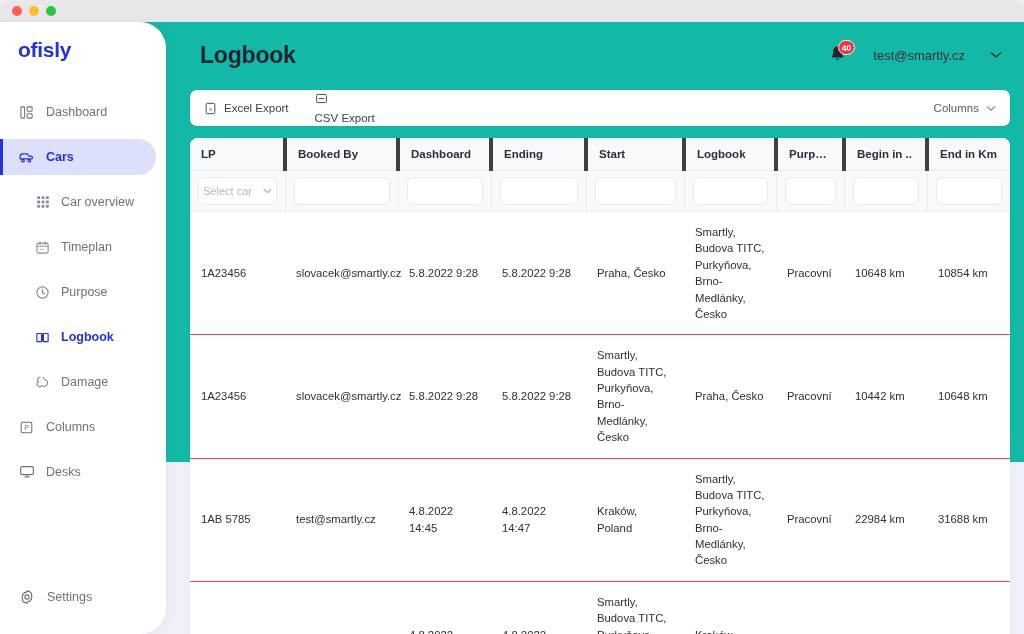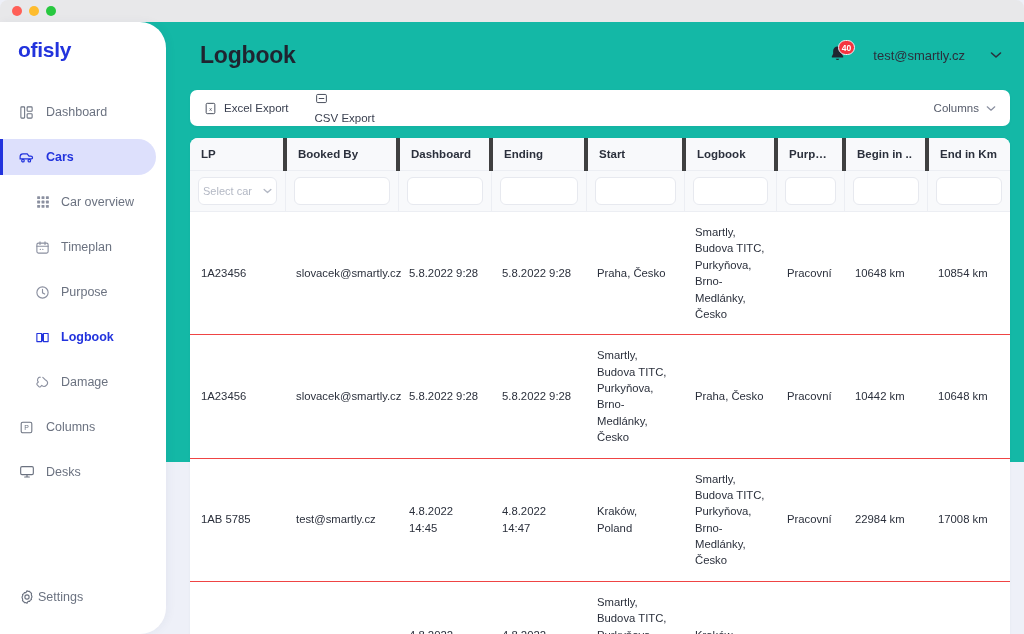--- a/index.html
+++ b/index.html
@@ -87,21 +87,21 @@
     width: 17px; height: 17px;
     display: flex; align-items: center; justify-content: center;
     flex: 0 0 17px;
   }
   .nav-ico svg { display: block; }
   .nav-label { white-space: nowrap; }
 
   .settings-item {
     position: absolute; left: 0; bottom: 22px;
     display: flex; align-items: center;
-    height: 30px; padding-left: 18px; gap: 3px;
+    height: 30px; padding-left: 18px; gap: 12px;
     color: #6b7280; font-size: 12.5px; cursor: pointer;
   }
 
   
   .main {
     position: absolute; left: 166px; top: 0;
     width: 858px; height: 612px;
   }
   .topbar {
     position: absolute; left: 0; top: 0;
@@ -496,21 +496,21 @@
               </tr>
               <tr class="data-row">
                 <td class="cell">1AB 5785</td>
                 <td class="cell">test@smartly.cz</td>
                 <td class="cell">4.8.2022 14:45</td>
                 <td class="cell">4.8.2022 14:47</td>
                 <td class="cell">Kraków, Poland</td>
                 <td class="cell">Smartly, Budova TITC, Purkyňova, Brno-Medlánky, Česko</td>
                 <td class="cell">Pracovní</td>
                 <td class="cell">22984 km</td>
-                <td class="cell">17008 km</td>
+                <td class="cell">31688 km</td>
               </tr>
               <tr class="data-row">
                 <td class="cell">1AB 5785</td>
                 <td class="cell">test@smartly.cz</td>
                 <td class="cell">4.8.2022 14:43</td>
                 <td class="cell">4.8.2022 14:45</td>
                 <td class="cell">Smartly, Budova TITC, Purkyňova, Brno-Medlánky, Česko</td>
                 <td class="cell">Kraków, Poland</td>
                 <td class="cell">Pracovní</td>
                 <td class="cell">22637 km</td>

